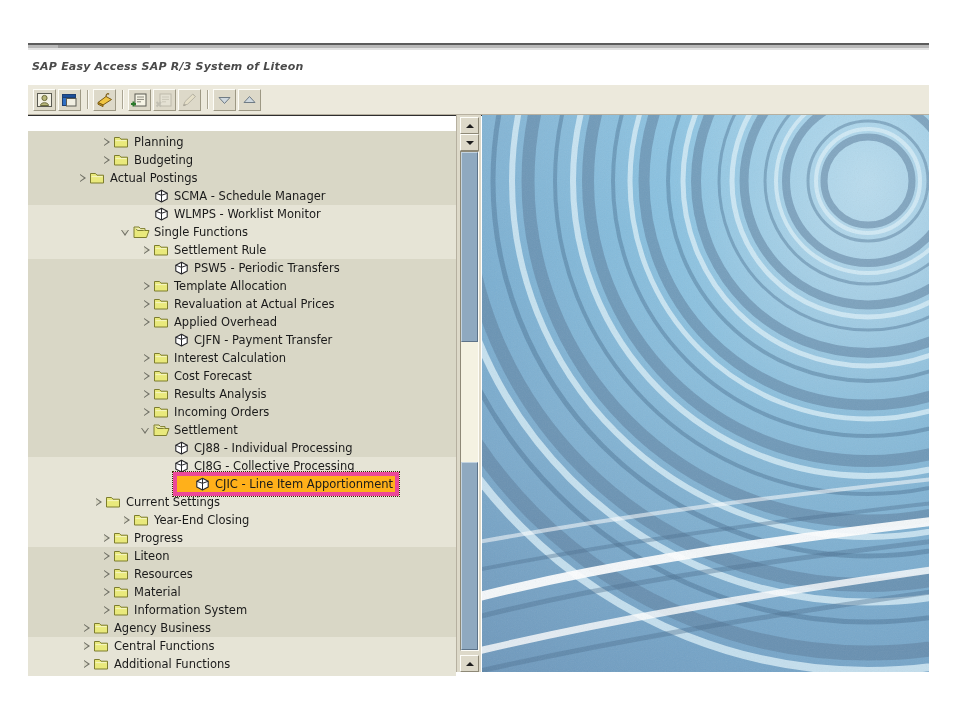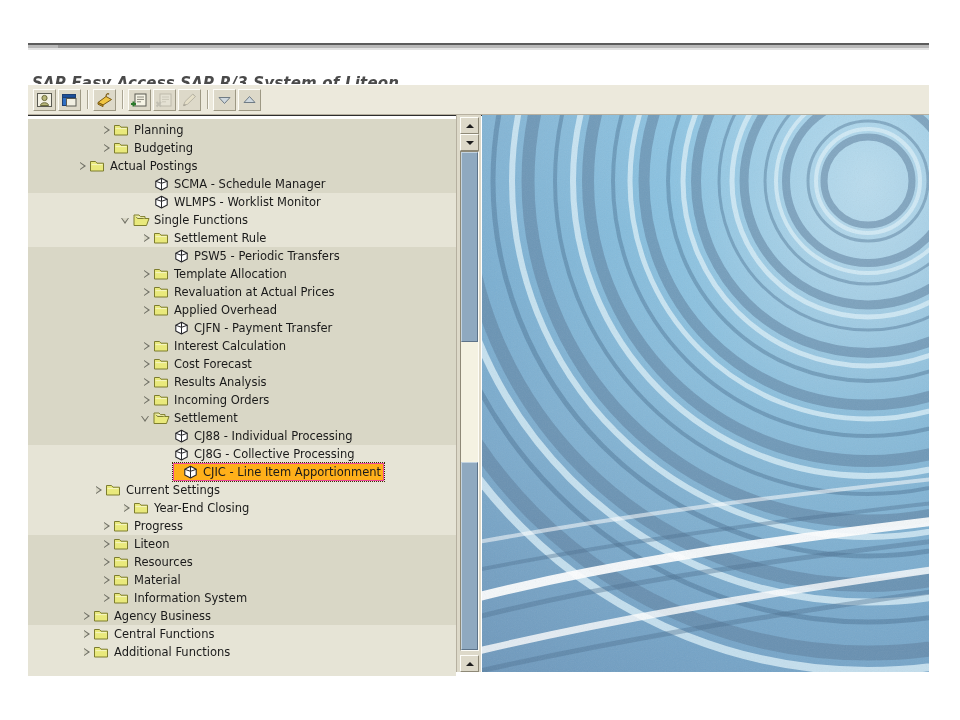--- a/index.html
+++ b/index.html
@@ -37,29 +37,28 @@
   .top-bar-seg.a { left: 30px; width: 92px; }
 
   
   .title-row {
     position: absolute;
     left: 0; top: 56px;
     width: 960px; height: 26px;
   }
   .app-title {
     position: absolute;
-    left: 32px; top: 18px;
+    left: 32px; top: 4px;
     font-family: "DejaVu Sans", sans-serif;
-    font-size: 15px;
+    font-size: 11px;
     font-weight: bold;
     font-style: italic;
     color: #4a4a4a;
     letter-spacing: 0.2px;
     white-space: nowrap;
-    text-decoration: underline;
   }
 
   
   .toolbar {
     position: absolute;
     left: 28px; top: 84px;
     width: 901px; height: 29px;
     background: #ece9dc;
     border-top: 1px solid #ffffff;
     border-bottom: 1px solid #b6b0a0;
@@ -98,21 +97,21 @@
     position: absolute;
     left: 28px; top: 115px;
     width: 901px; height: 561px;
     background: #ffffff;
     overflow: hidden;
   }
 
   
   .tree-panel {
     position: absolute;
-    left: 0; top: 4px;
+    left: 0; top: 16px;
     width: 428px; height: 557px;
     background: #d9d7c6;
     overflow: hidden;
   }
   
   .band {
     position: absolute;
     left: 0; width: 428px;
     background: #e6e4d6;
   }
@@ -179,22 +178,22 @@
 
   .nicon { width: 17px; height: 14px; flex: 0 0 17px; position: relative; margin-right: 3px; }
   .nicon svg { display: block; }
 
   .tlabel { padding-left: 1px; line-height: 14px; }
 
   .trow.selected .tlabel-box {
     background: #ffb01a;
     outline: 1px dotted #3a2800;
     outline-offset: 0px;
-    padding: 0 2px 0 8px;
-    border: 1px solid #ec4899;
+    padding: 0 2px 0 17px;
+    border: 4px solid #ec4899;
   }
   .tlabel-box { display: inline-flex; align-items: center; height: 16px; }
 
   
   .vscroll {
     position: absolute;
     left: 428px; top: 0;
     width: 25px; height: 557px;
     background: #ddd9c9;
     border-left: 1px solid #b6b0a0;

